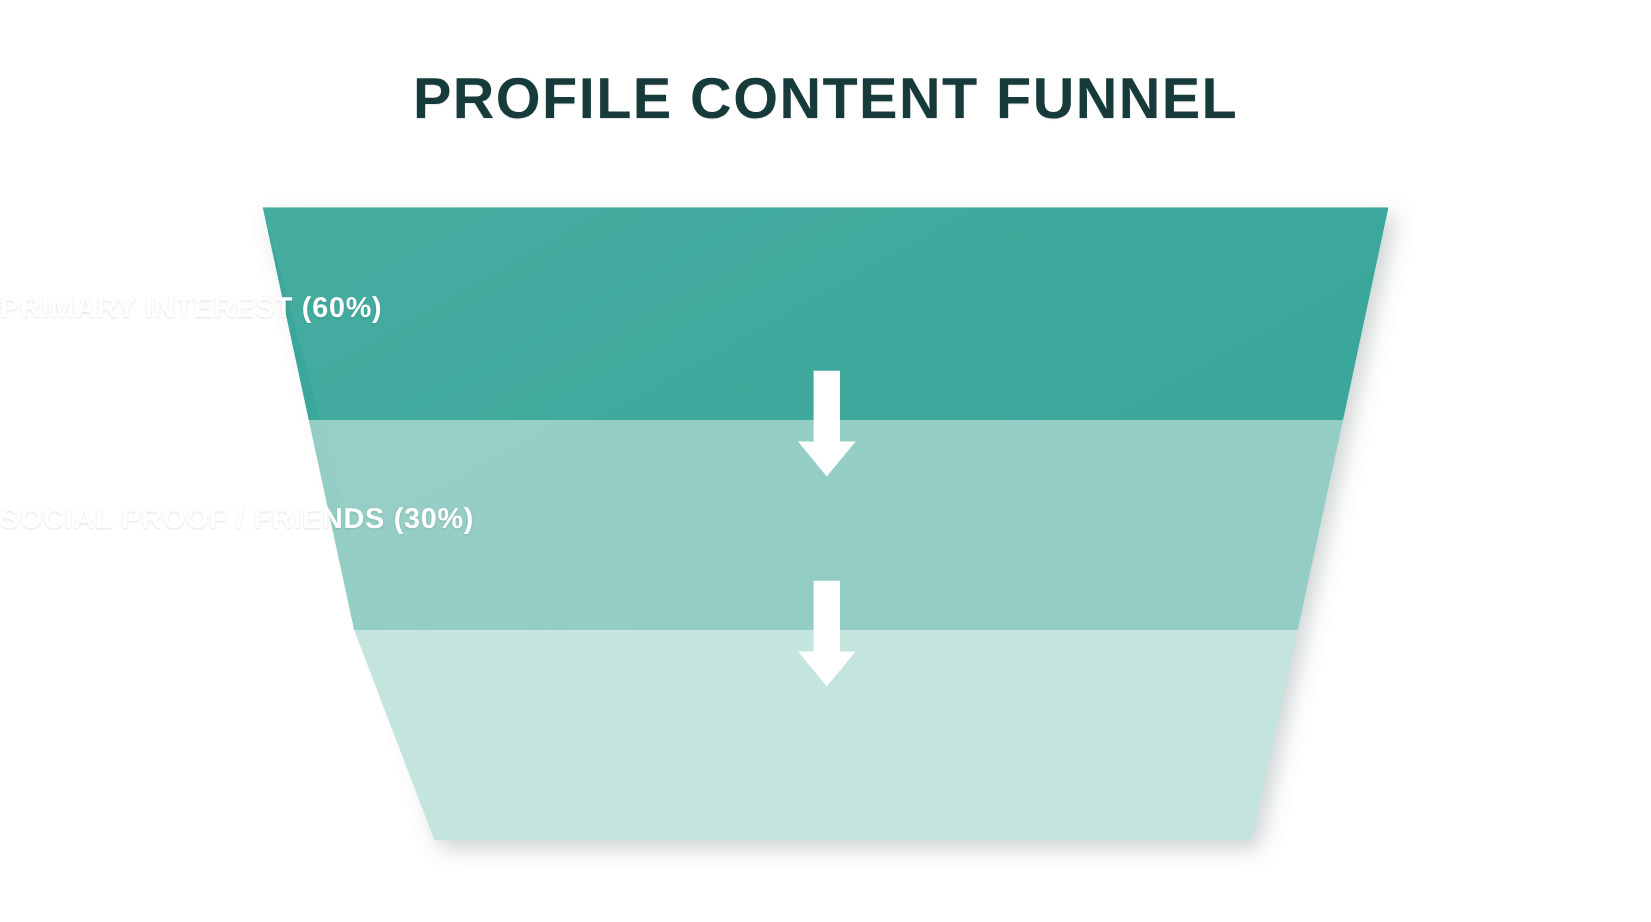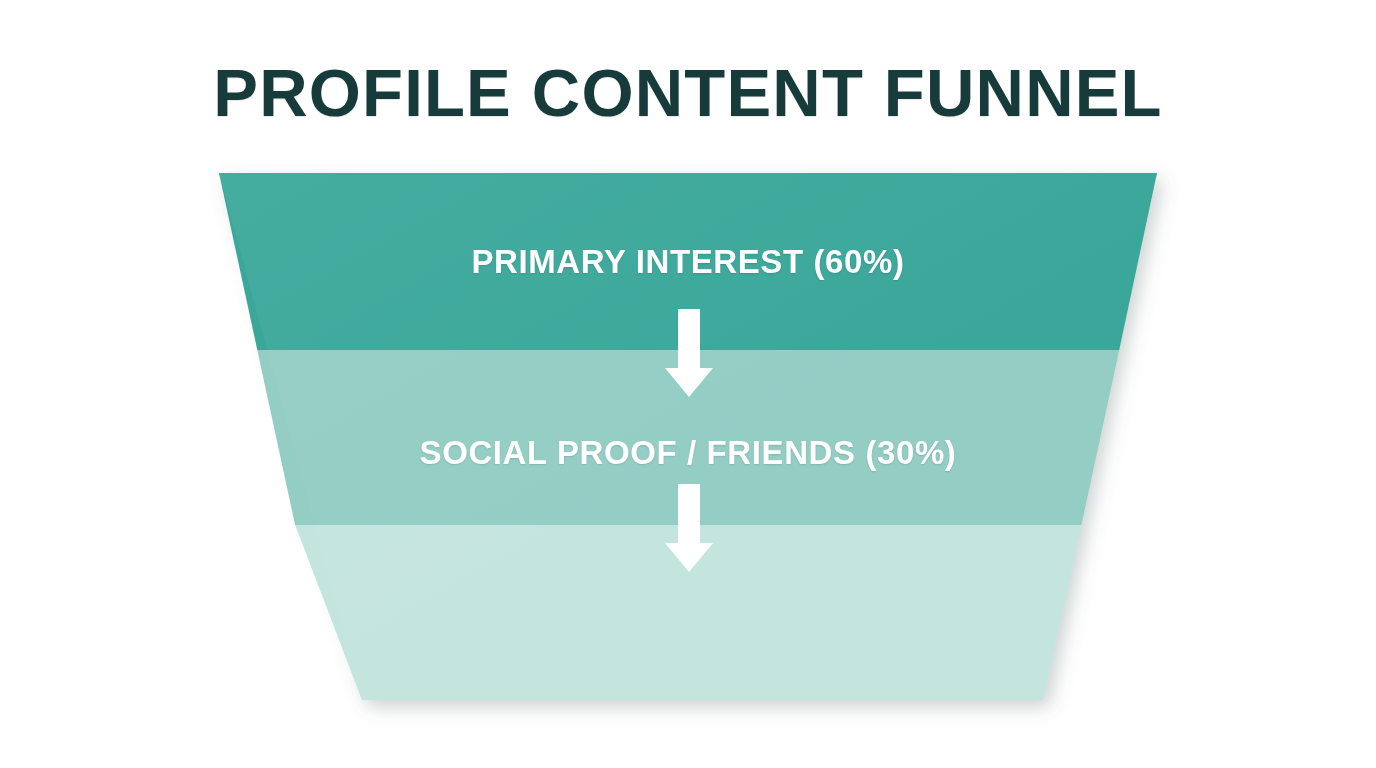--- a/index.html
+++ b/index.html
@@ -23,21 +23,21 @@
       radial-gradient(ellipse 120% 110% at 50% 45%, #ffffff 0%, #ffffff 70%, #fbfbfb 100%);
   }
 
   
   .funnel-title {
     position: absolute;
     left: 0;
     top: 58px;
     width: 1376px;
     text-align: center;
-    font-size: 67px;
+    font-size: 48px;
     font-weight: 700;
     letter-spacing: 1.2px;
     line-height: 1.05;
     color: #173b3a;
     text-shadow: 0 1px 1px rgba(0,0,0,0.10);
     white-space: nowrap;
     user-select: none;
   }
 
   
@@ -52,37 +52,37 @@
     position: absolute;
     left: 0;
     top: 0;
     display: block;
   }
 
   
   .stage-label {
     position: absolute;
     width: 1376px;
-    text-align: center;
-    font-size: 33px;
+    text-align: left;
+    font-size: 24px;
     font-weight: 700;
     letter-spacing: 0.6px;
     white-space: nowrap;
     user-select: none;
   }
   .stage-label.light {
     color: #ffffff;
     text-shadow: 0 1px 2px rgba(0,0,0,0.12);
   }
   .stage-label.dark {
     color: #173b3a;
     text-shadow: 0 1px 1px rgba(255,255,255,0.35);
   }
   #stage-label-0 { top: 243px; }
-  #stage-label-1 { top: 434px; }
+  #stage-label-1 { top: 419px; }
   #stage-label-2 { top: 595px; }
 </style>
 </head>
 <body style="background: rgb(255, 255, 255);">
 
 <div id="canvas">
 
   <div class="funnel-title" style="color: rgb(23, 59, 58);">PROFILE CONTENT FUNNEL</div>
 
   <div id="funnel-wrap">

